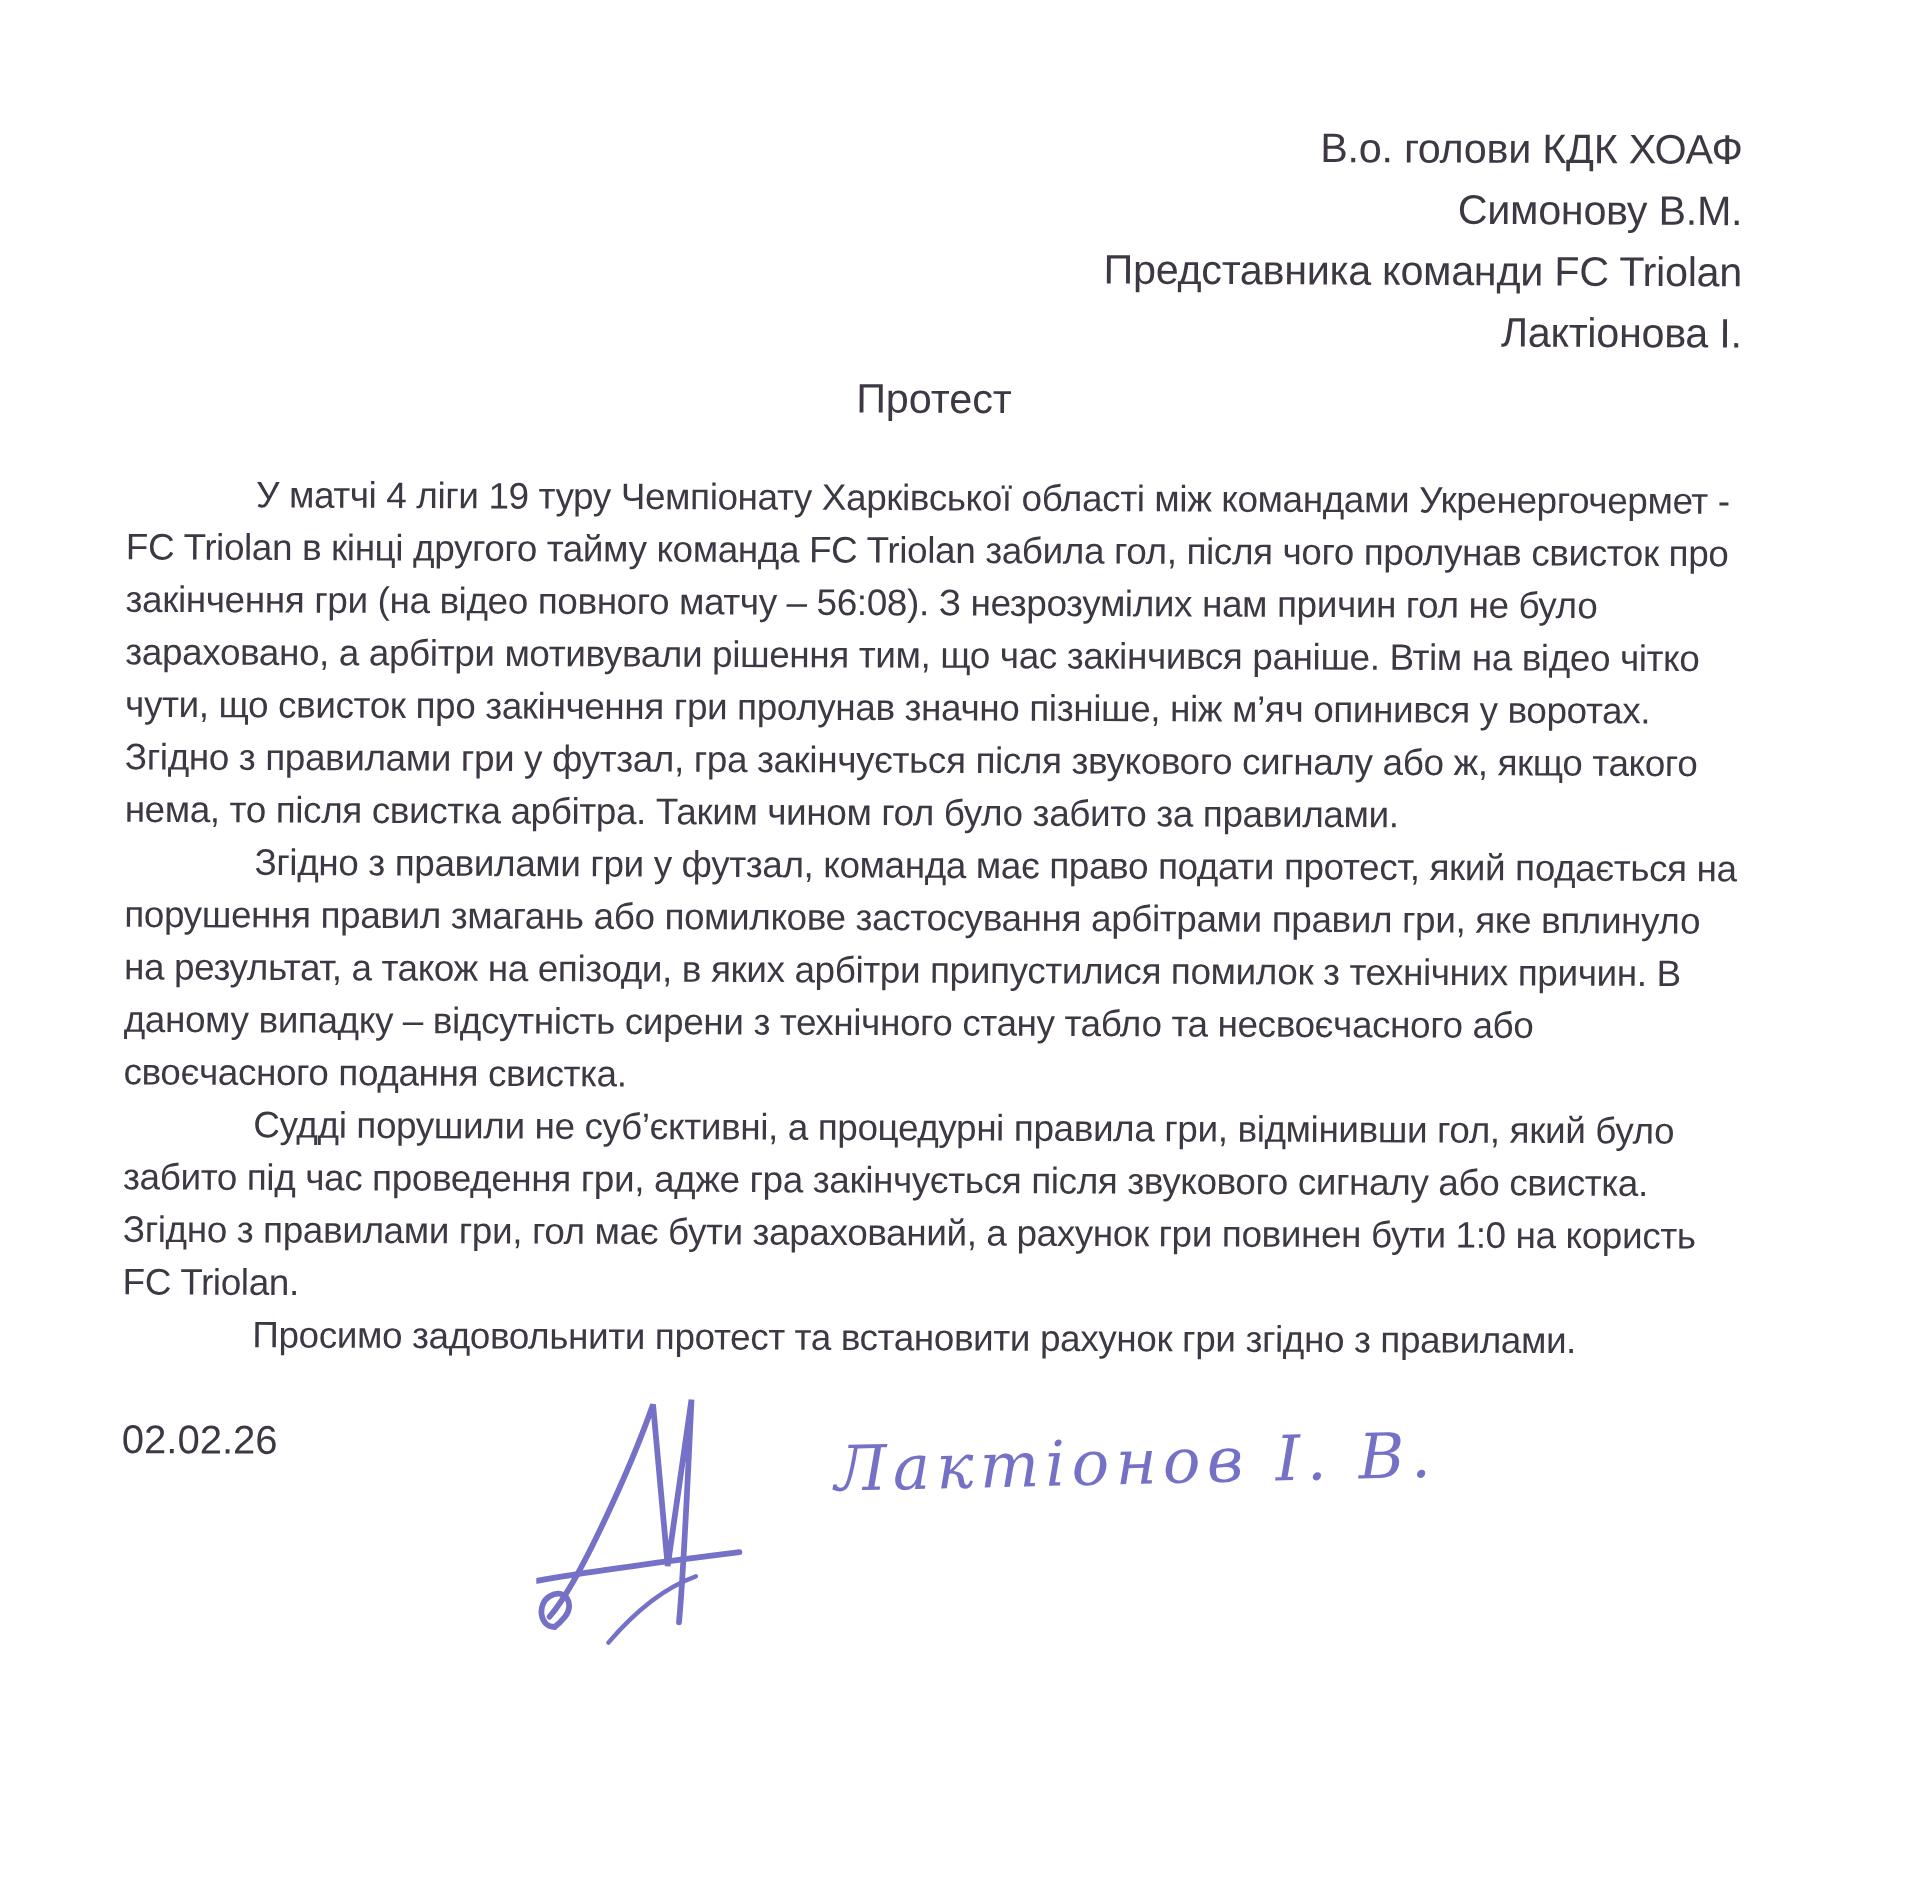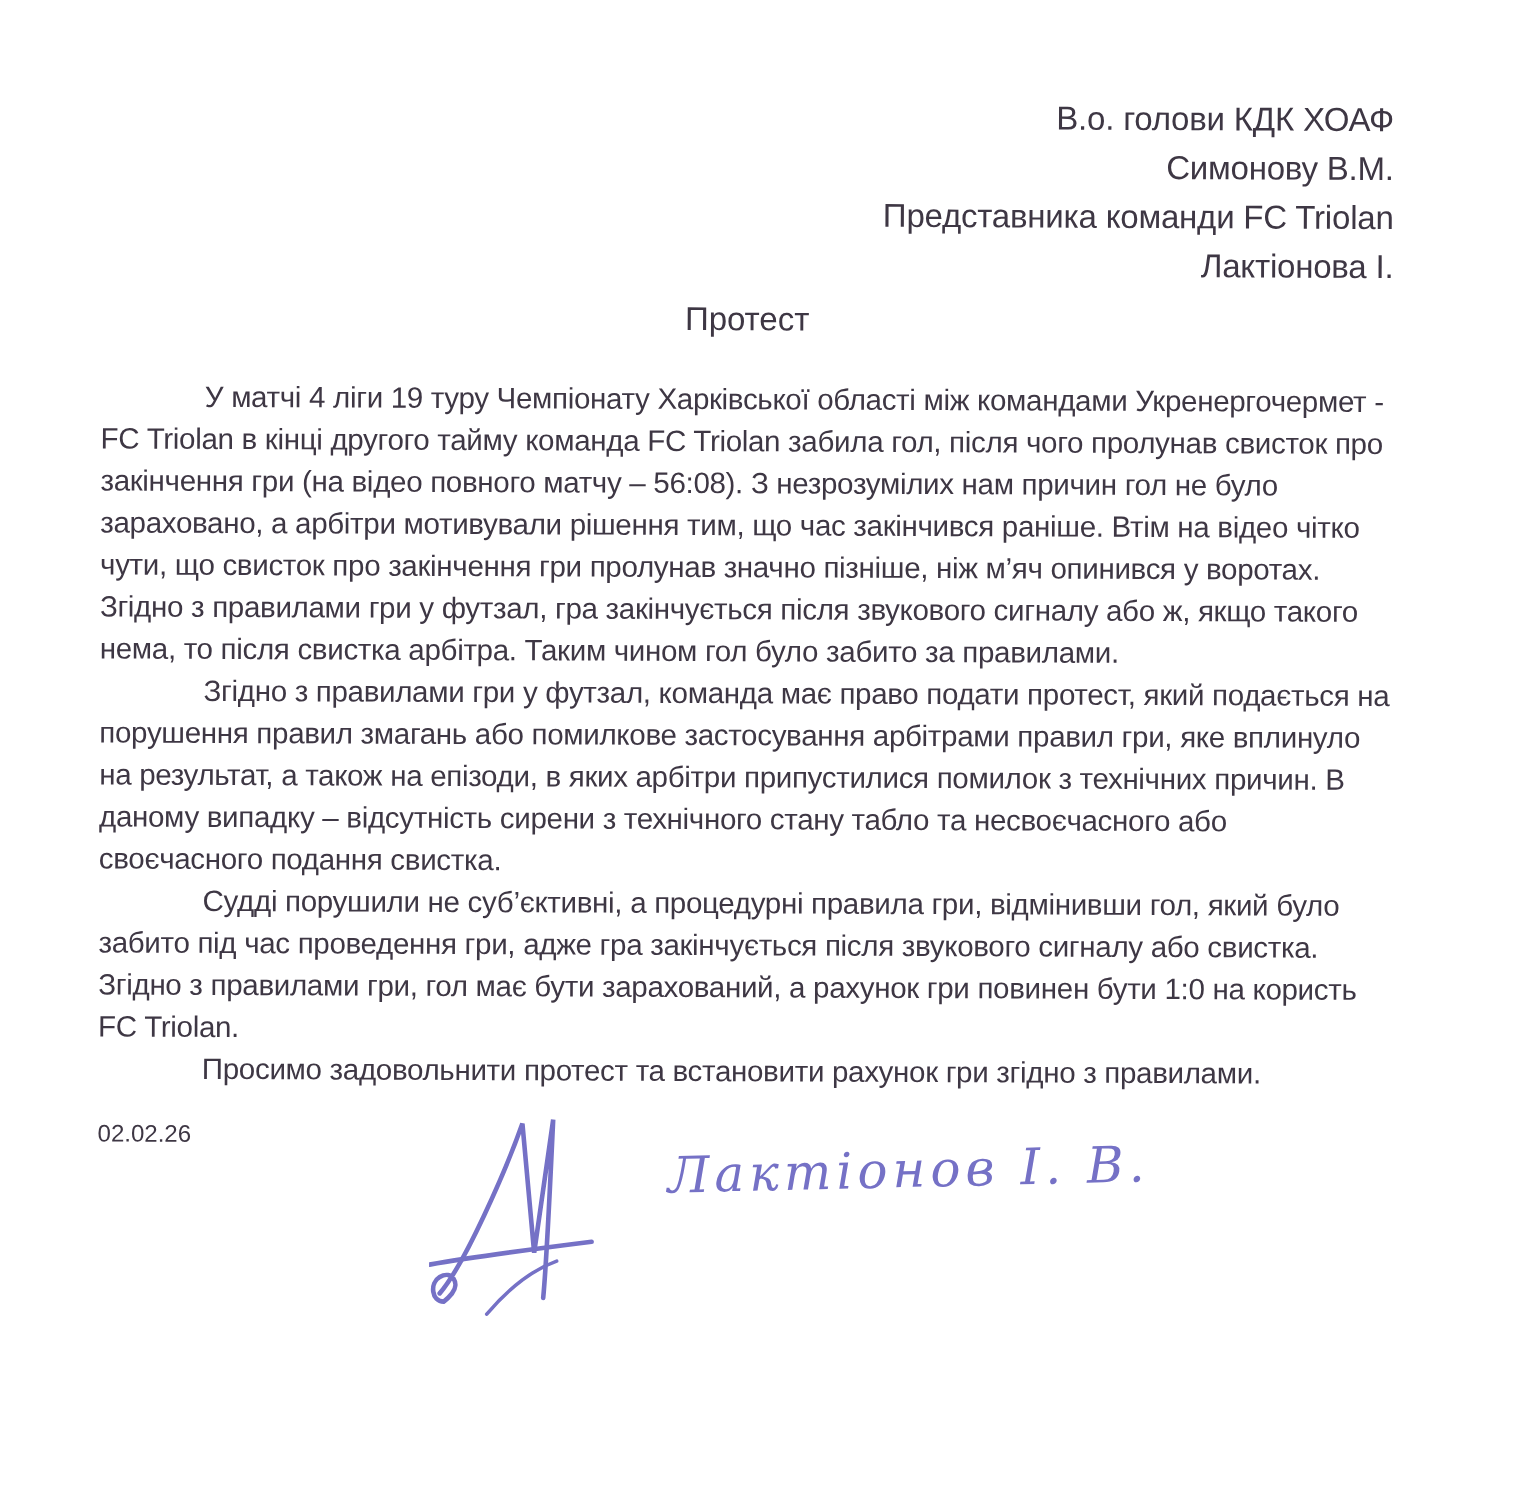--- a/index.html
+++ b/index.html
@@ -46,22 +46,22 @@
     margin: 0;
     text-indent: 104px;
   }
   .footer {
     position: relative;
     height: 280px;
   }
   .date {
     position: absolute;
     left: 0;
-    top: 30px;
-    font-size: 24px;
+    top: 44px;
+    font-size: 32px;
   }
   .monogram {
     position: absolute;
     left: 332px;
     top: 20px;
     width: 165px;
     height: 205px;
   }
   .monogram path {
     fill: none;

